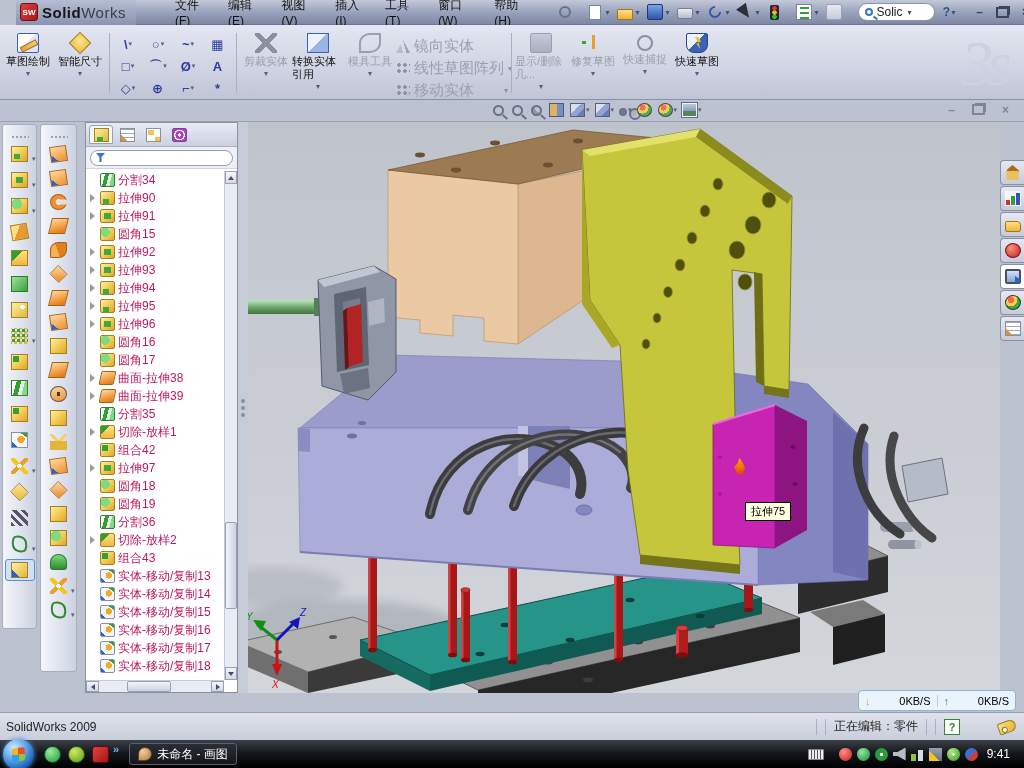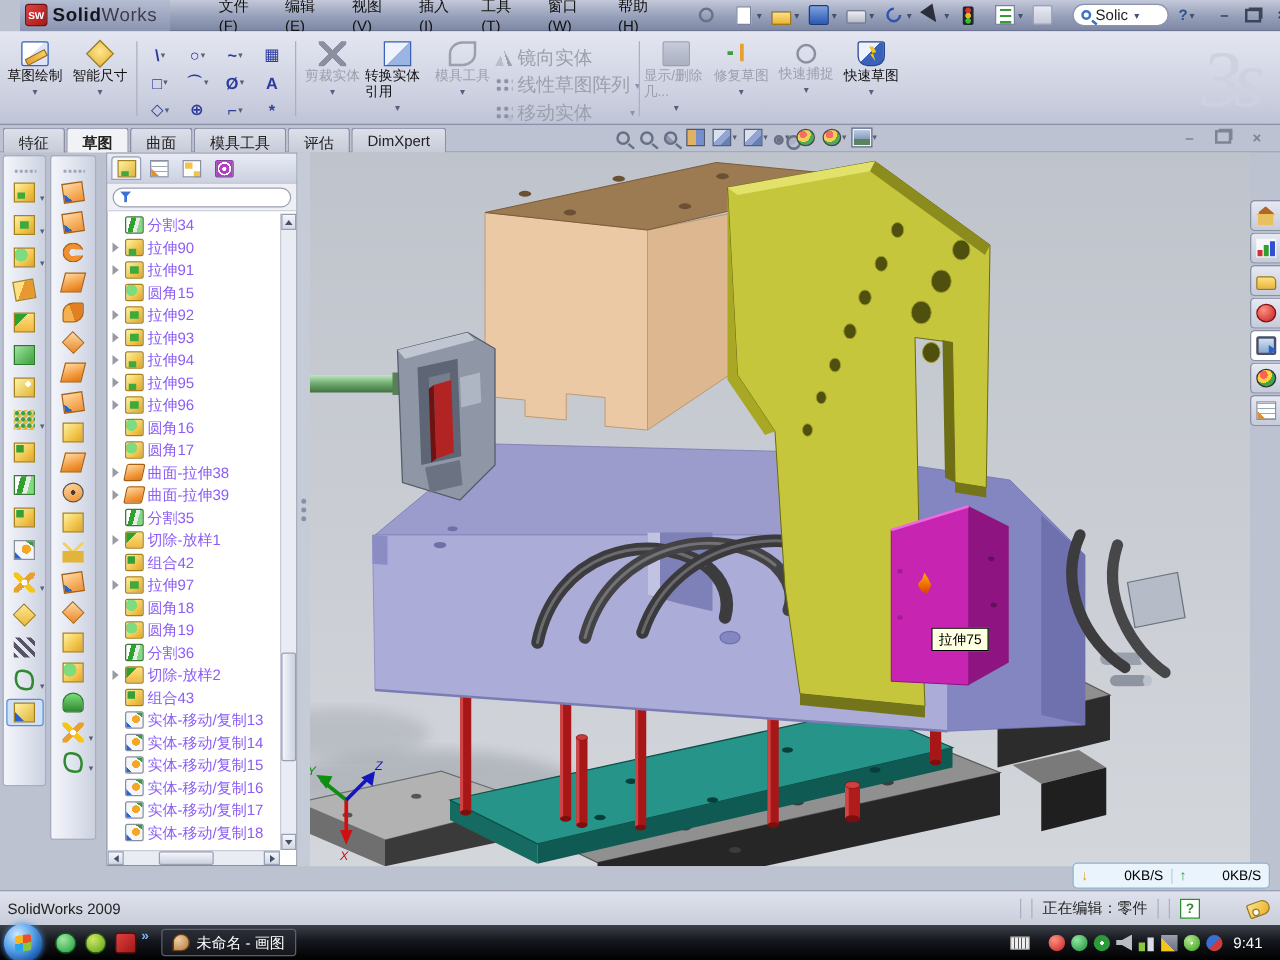--- a/index.html
+++ b/index.html
@@ -142,21 +142,21 @@
 .m3{background:linear-gradient(#f2c44a,#f2c44a) 1px 1px/6px 5px no-repeat,linear-gradient(#f2c44a,#f2c44a) 8px 8px/6px 5px no-repeat,#fff;border:1px solid #8a90a4}
 .m4{background:radial-gradient(circle,#fff 0 18%,#b040c0 20% 45%,#fff 47% 60%,#b040c0 62%);border:1px solid #8040a0;border-radius:2px}
 #filterrow{height:22px;display:flex;align-items:center;padding:2px 4px;background:#eef0f6;border-bottom:1px solid #d0d4e0}
 #filterbox{flex:1;height:16px;background:#fff;border:1px solid #9aa0b4;border-radius:8px;display:flex;align-items:center;padding:0 5px}
 .funnel{width:9px;height:9px;background:#3a72d8;clip-path:polygon(0 0,100% 0,62% 45%,62% 100%,38% 100%,38% 45%)}
 #treewrap{flex:1;position:relative;overflow:hidden}
 #treelist{position:absolute;left:0;top:2px;right:13px;bottom:12px;overflow:hidden;padding-left:2px}
 .trow{display:flex;align-items:center;height:18px;gap:3px}
 .twist{width:9px;flex:none;display:flex;align-items:center;justify-content:center}
 .twist.on::before{content:"";width:0;height:0;border-top:4px solid transparent;border-bottom:4px solid transparent;border-left:5px solid #9a9aa4}
-.tlabel{color:#8b5cf6;white-space:nowrap;font-size:12px}
+.tlabel{color:#be185d;white-space:nowrap;font-size:12px}
 .vscroll{position:absolute;right:0;top:2px;bottom:12px;width:13px;background:#e9ecf3;border-left:1px solid #c6cad8;display:flex;flex-direction:column}
 .sbtn{height:13px;background:linear-gradient(#f4f6fa,#d4d8e4);border:1px solid #9aa0b4;display:flex;align-items:center;justify-content:center}
 .tri-up{width:0;height:0;border-left:3px solid transparent;border-right:3px solid transparent;border-bottom:4px solid #44506e}
 .tri-dn{width:0;height:0;border-left:3px solid transparent;border-right:3px solid transparent;border-top:4px solid #44506e}
 .tri-lf{width:0;height:0;border-top:3px solid transparent;border-bottom:3px solid transparent;border-right:4px solid #44506e}
 .tri-rt{width:0;height:0;border-top:3px solid transparent;border-bottom: 3px solid transparent;border-left:4px solid #44506e}
 .vtrack{flex:1;position:relative}
 .vthumb{position:absolute;left:0;right:0;top:70%;height:18%;background:linear-gradient(90deg,#f4f6fa,#ccd1e0);border:1px solid #9aa0b4;border-radius:2px}
 .hscroll{position:absolute;left:0;right:13px;bottom:0;height:12px;background:#e9ecf3;border-top:1px solid #c6cad8;display:flex}
 .hscroll .sbtn{width:13px;height:11px}
@@ -428,29 +428,20 @@
         <div class="bigbtn">
           <span class="bic b-qsketch"></span>
           <span class="blabel">快速草图</span>
           <span class="bdd">▾</span>
         </div>
       </div>
     <div id="watermark">3s</div>
   </div>
 
   <div id="tabstrip">
-    <div id="ribbontabs">
-
-    <span class="rtab">特征</span>
-        <span class="rtab active">草图</span>
-        <span class="rtab">曲面</span>
-        <span class="rtab">模具工具</span>
-        <span class="rtab">评估</span>
-        <span class="rtab">DimXpert</span>
-      </div>
     <div id="headsup">
 
     <span class="hbtn">
           <span class="hic h-zoom"></span>
           <span class="hdd"></span>
         </span>
         <span class="hbtn">
           <span class="hic h-zoom2"></span>
           <span class="hdd"></span>
         </span>

